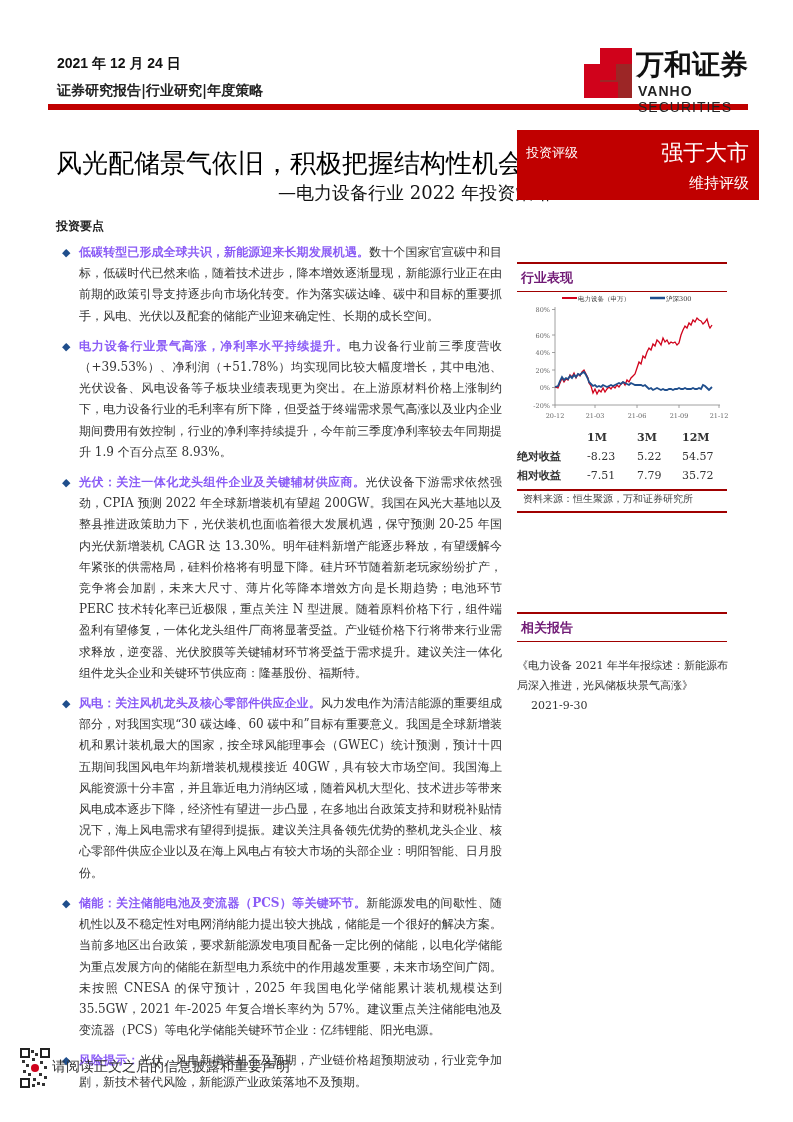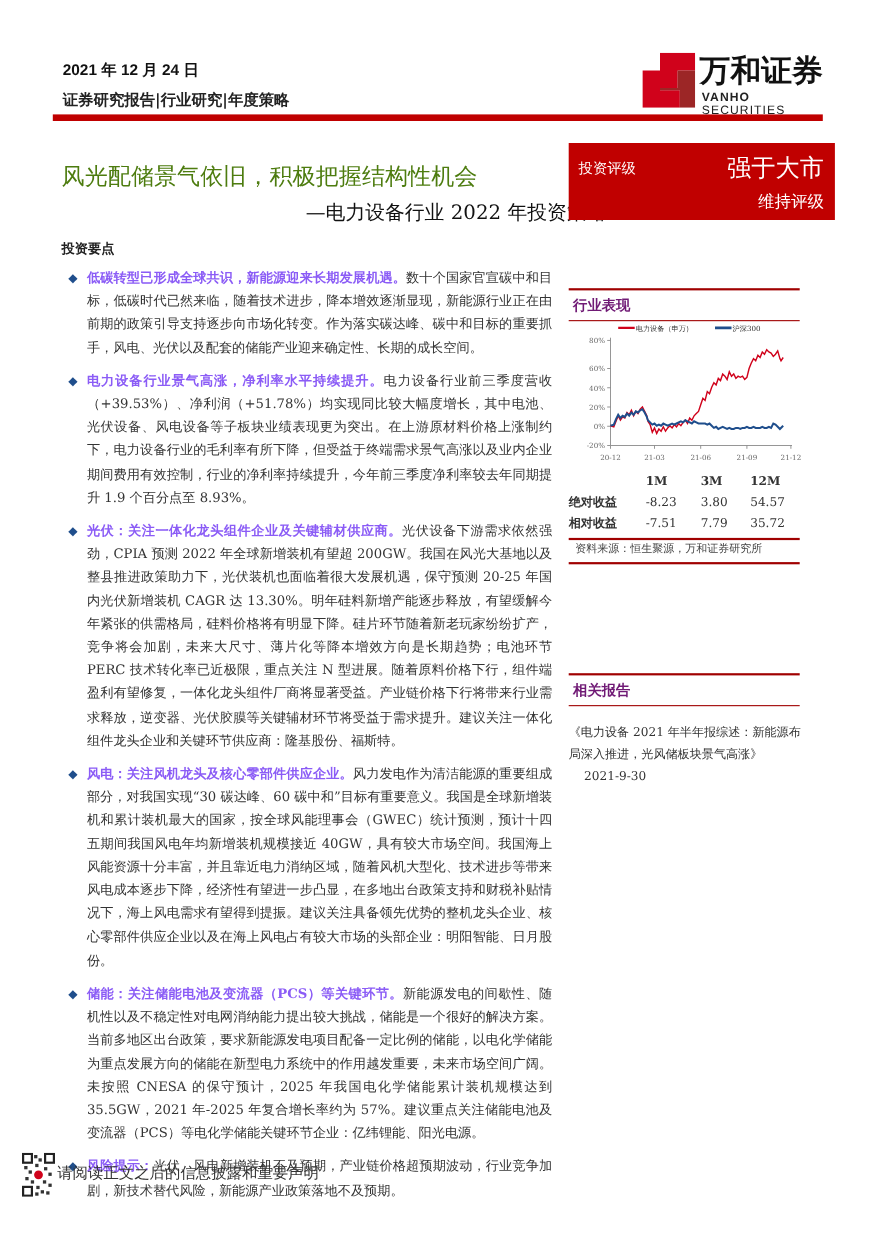--- a/index.html
+++ b/index.html
@@ -4,23 +4,23 @@
 <style>
   html, body { margin:0; padding:0; background:#fff; }
   body { width:793px; height:1122px; position:relative; overflow:hidden;
          font-family:"DejaVu Serif","Liberation Serif",serif; color:#222; }
   .abs { position:absolute; }
   .date { left:57px; top:55px; font-family:"Liberation Sans",sans-serif; font-weight:bold; font-size:14px; color:#111; }
   .doctype { left:57px; top:82px; font-size:14px; font-weight:bold; color:#222; }
   .topbar { left:48px; top:104px; width:700px; height:6px; background:#c00000; }
   .logo { left:584px; top:46px; width:170px; height:54px; }
   .logo .name { position:absolute; left:52px; top:0px; font-family:"Liberation Sans",sans-serif; font-weight:bold; font-size:28px; color:#111; letter-spacing:0px; }
-  .logo .en { position:absolute; left:54px; top:37px; font-family:"Liberation Sans",sans-serif; font-size:11px; color:#222; letter-spacing:1px; }
+  .logo .en { position:absolute; left:54px; top:37px; font-family:"Liberation Sans",sans-serif; font-size:14px; color:#222; letter-spacing:1px; }
   .logo .en b { font-weight:bold; }
-  .title { left:56px; top:146px; font-size:21px; color:#4d7c0f; }
+  .title { left:56px; top:146px; font-size:26px; color:#000000; }
   .subtitle { left:230px; top:181px; font-size:18px; color:#111;margin-left:48px; }
   .keypoints { left:56px; top:218px; font-size:12px; font-weight:bold; color:#222; }
   .rating { left:517px; top:130px; width:210px; height:70px; background:#c00000; color:#fff;padding-left:32px; }
   .rating .lbl { position:absolute; left:9px; top:14px; font-size:13px; }
   .rating .val { position:absolute; right:10px; top:8px; font-size:22px; }
   .rating .keep { position:absolute; right:10px; top:44px; font-size:15px; }
   .bullets { left:62px; top:242px; width:440px; font-size:12px; line-height:21.2px; color:#333; }
   .bullet { position:relative; padding-left:17px; margin-bottom:9px; text-align:justify; }
   .bullet .dia { position:absolute; left:0; top:0; color:#1f4e8c; font-size:11px; }
   .bullet b { color:#8b5cf6; }
@@ -151,21 +151,21 @@
     <tbody>
         <tr style="font-weight:bold;">
       <td style="width:70px;"></td>
       <td style="width:50px;">1M</td>
       <td style="width:45px;">3M</td>
       <td>12M</td>
     </tr>
     <tr>
       <td style="font-weight:bold;">绝对收益</td>
       <td>-8.23</td>
-      <td>3.80</td>
+      <td>5.22</td>
       <td>54.57</td>
     </tr>
     <tr>
       <td style="font-weight:bold;">相对收益</td>
       <td>-7.51</td>
       <td>7.79</td>
       <td>35.72</td>
     </tr>
   </tbody>
     </table>

